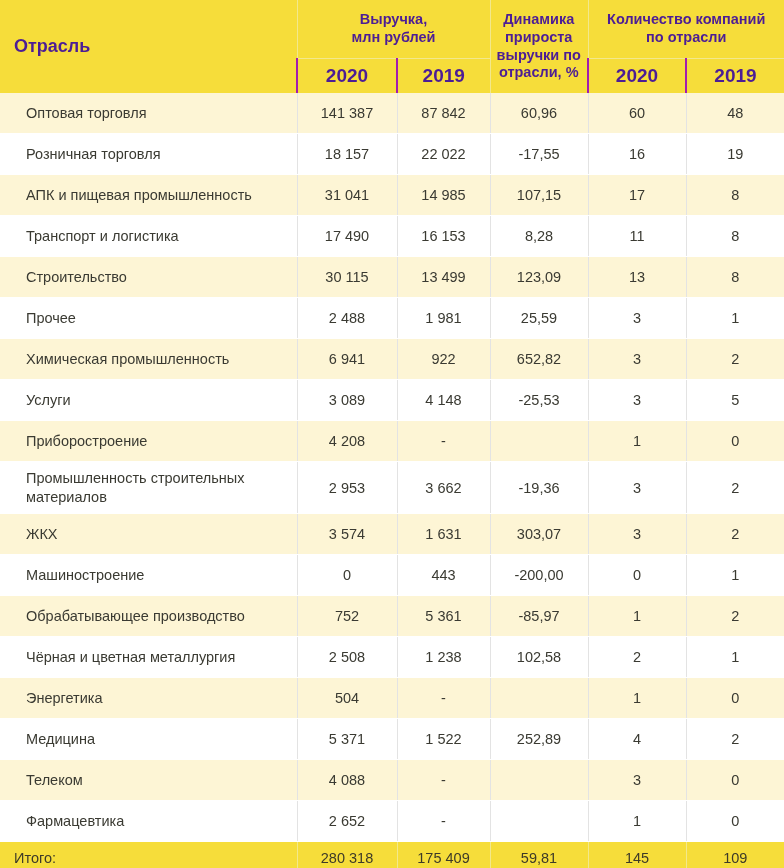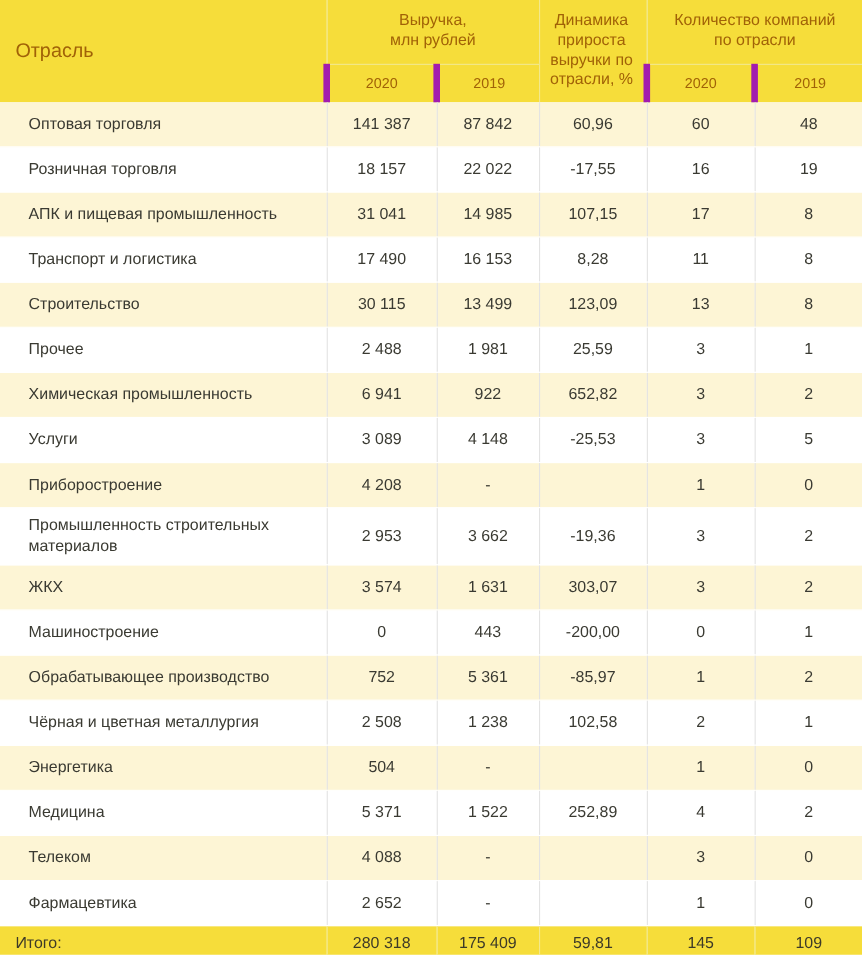--- a/index.html
+++ b/index.html
@@ -33,22 +33,22 @@
   col.c-industry { width: 297px; }
   col.c-rev2020  { width: 100px; }
   col.c-rev2019  { width: 93px;  }
   col.c-dyn      { width: 98px;  }
   col.c-cnt2020  { width: 98px;  }
   col.c-cnt2019  { width: 98px;  }
 
   
   thead td, thead th {
     background: #f6dd3a;
-    color: #a16207;
-    font-weight: normal;
+    color: #4c1d95;
+    font-weight: bold;
     padding: 0;
     vertical-align: middle;
     text-align: center;
     line-height: 1.22;
   }
   thead th.industry-head {
     text-align: left;
     padding-left: 14px;
     font-size: 18px;
     vertical-align: middle;
@@ -58,22 +58,22 @@
     font-size: 14.5px;
     border-bottom: 1px solid #f2e88d;
     border-left: 1px solid #f2e88d;
   }
   thead th.group-head.tall {
     border-bottom: none;
     height: 92px;
   }
   thead th.sub-head {
     height: 34px;
-    font-size: 13px;
-    border-left: 6px solid #a21caf;
+    font-size: 19px;
+    border-left: 2px solid #a21caf;
   }
   thead th.industry-head {
     height: 92px;
   }
 
   
   tbody tr td {
     height: 40px;
     padding: 0 0;
     vertical-align: middle;

